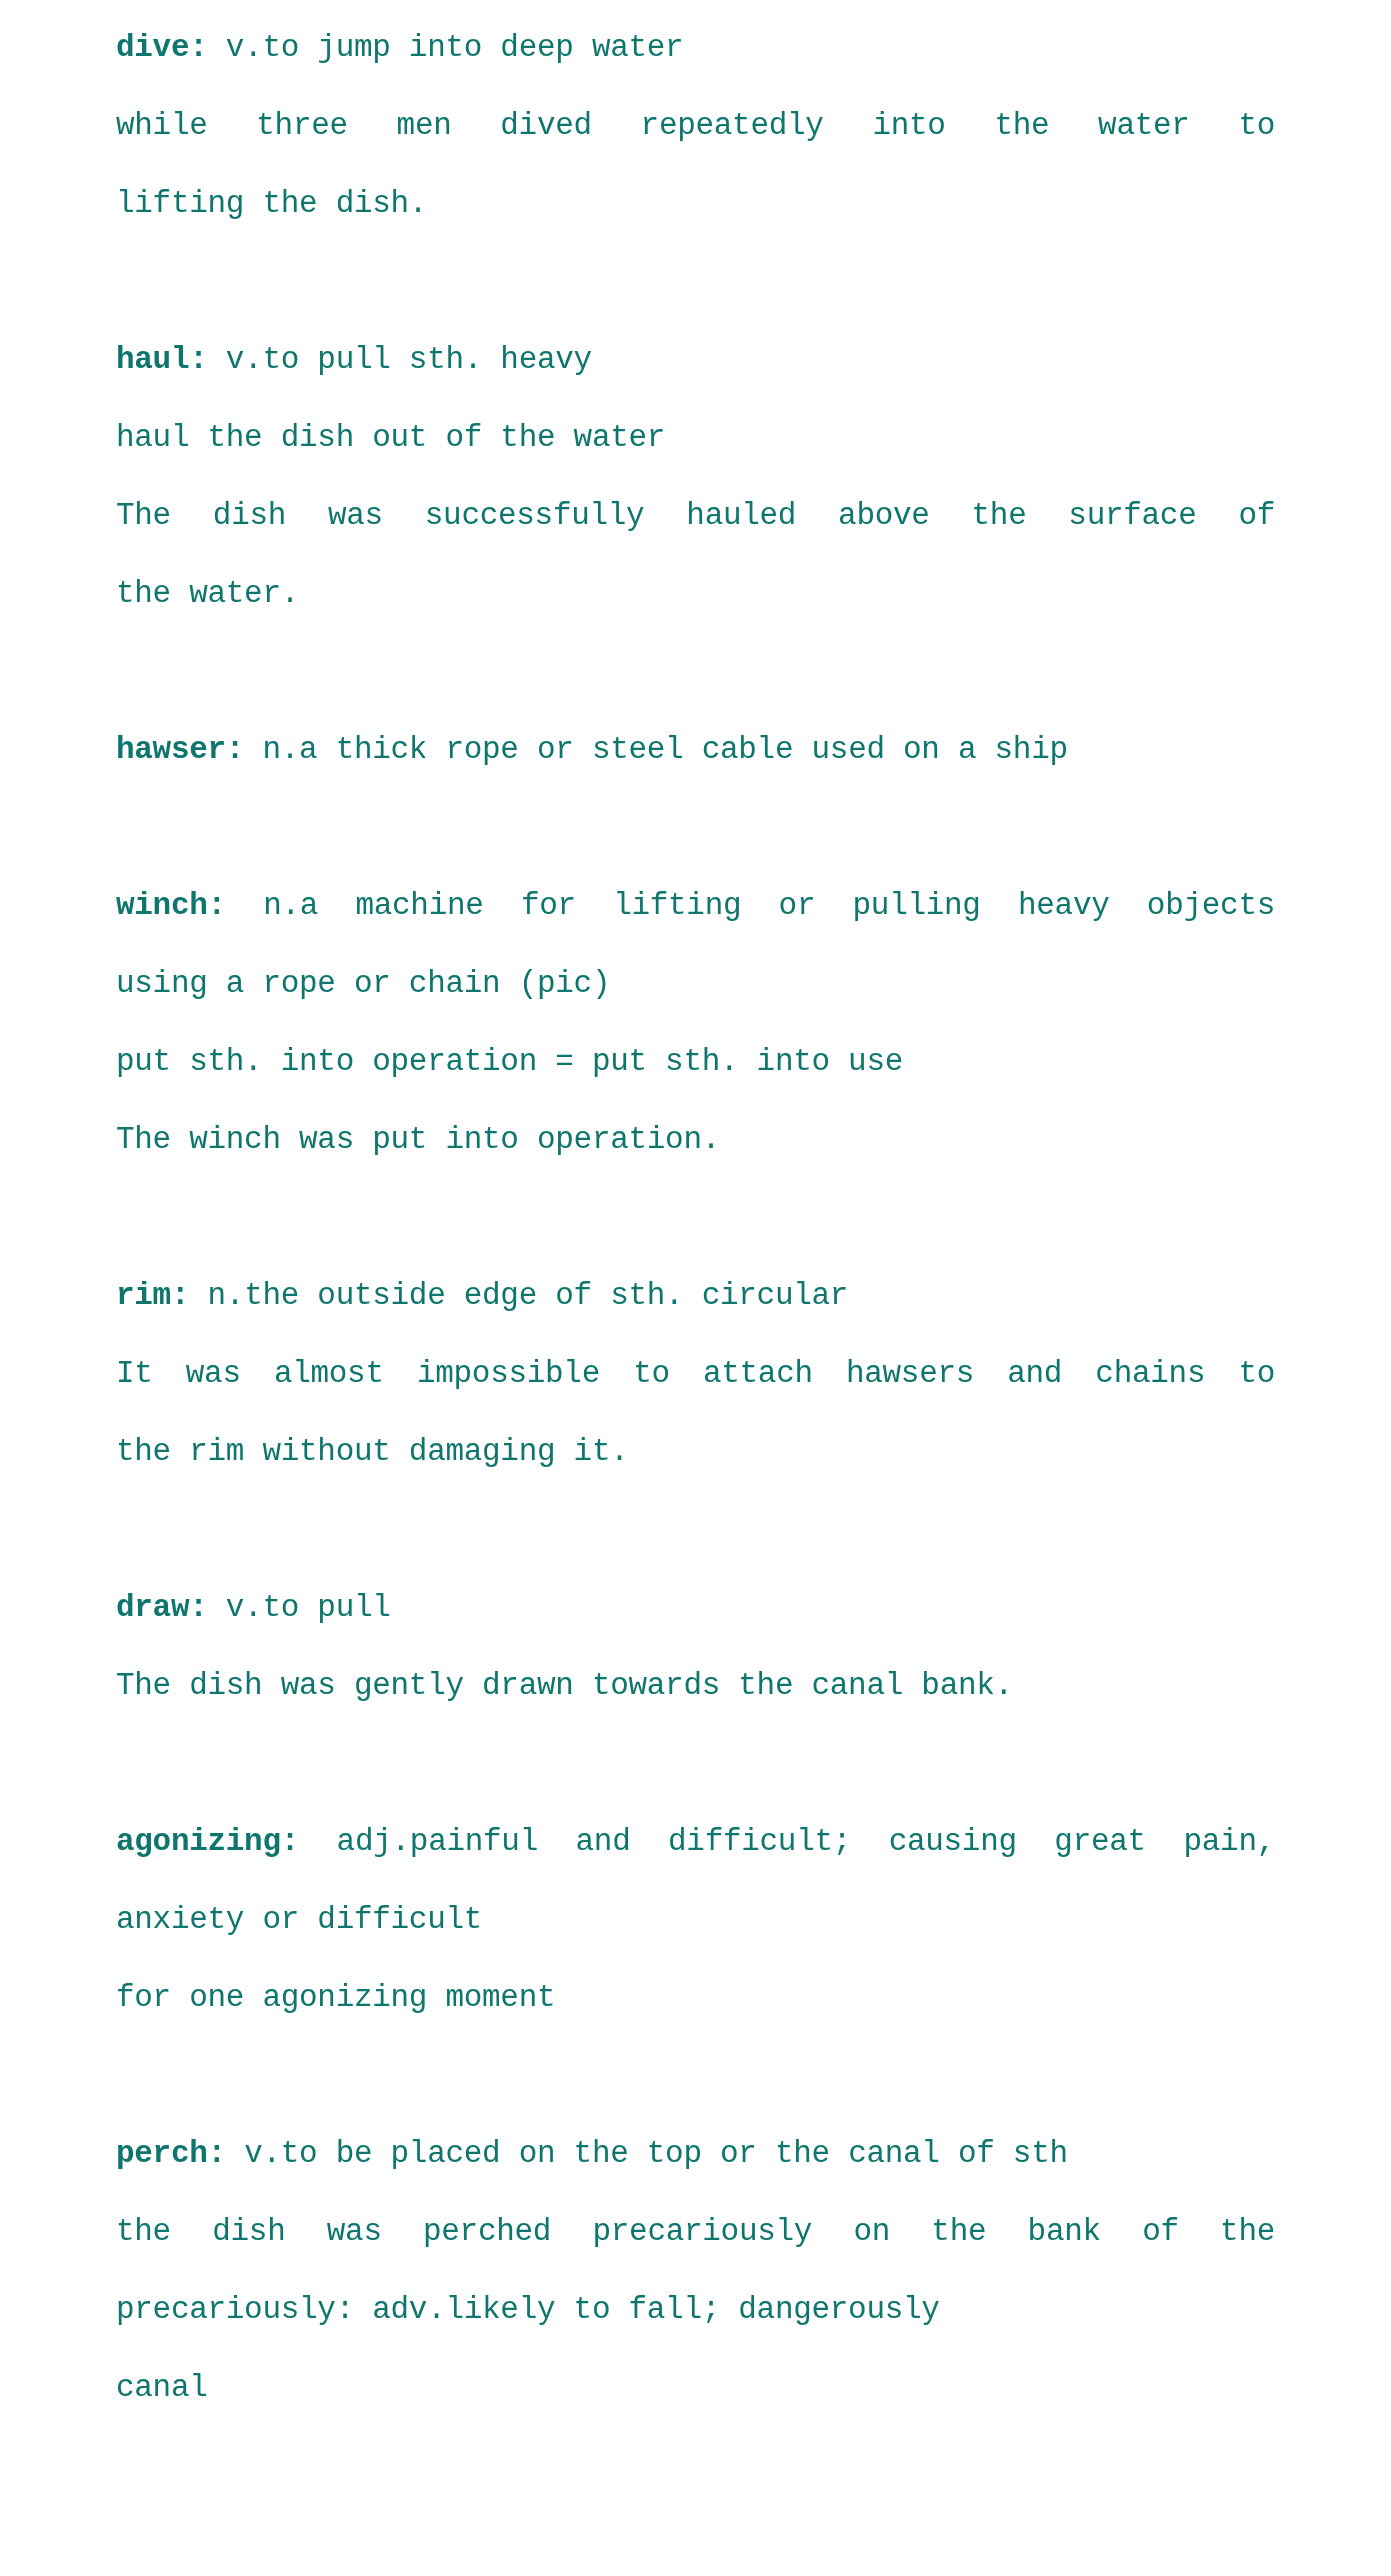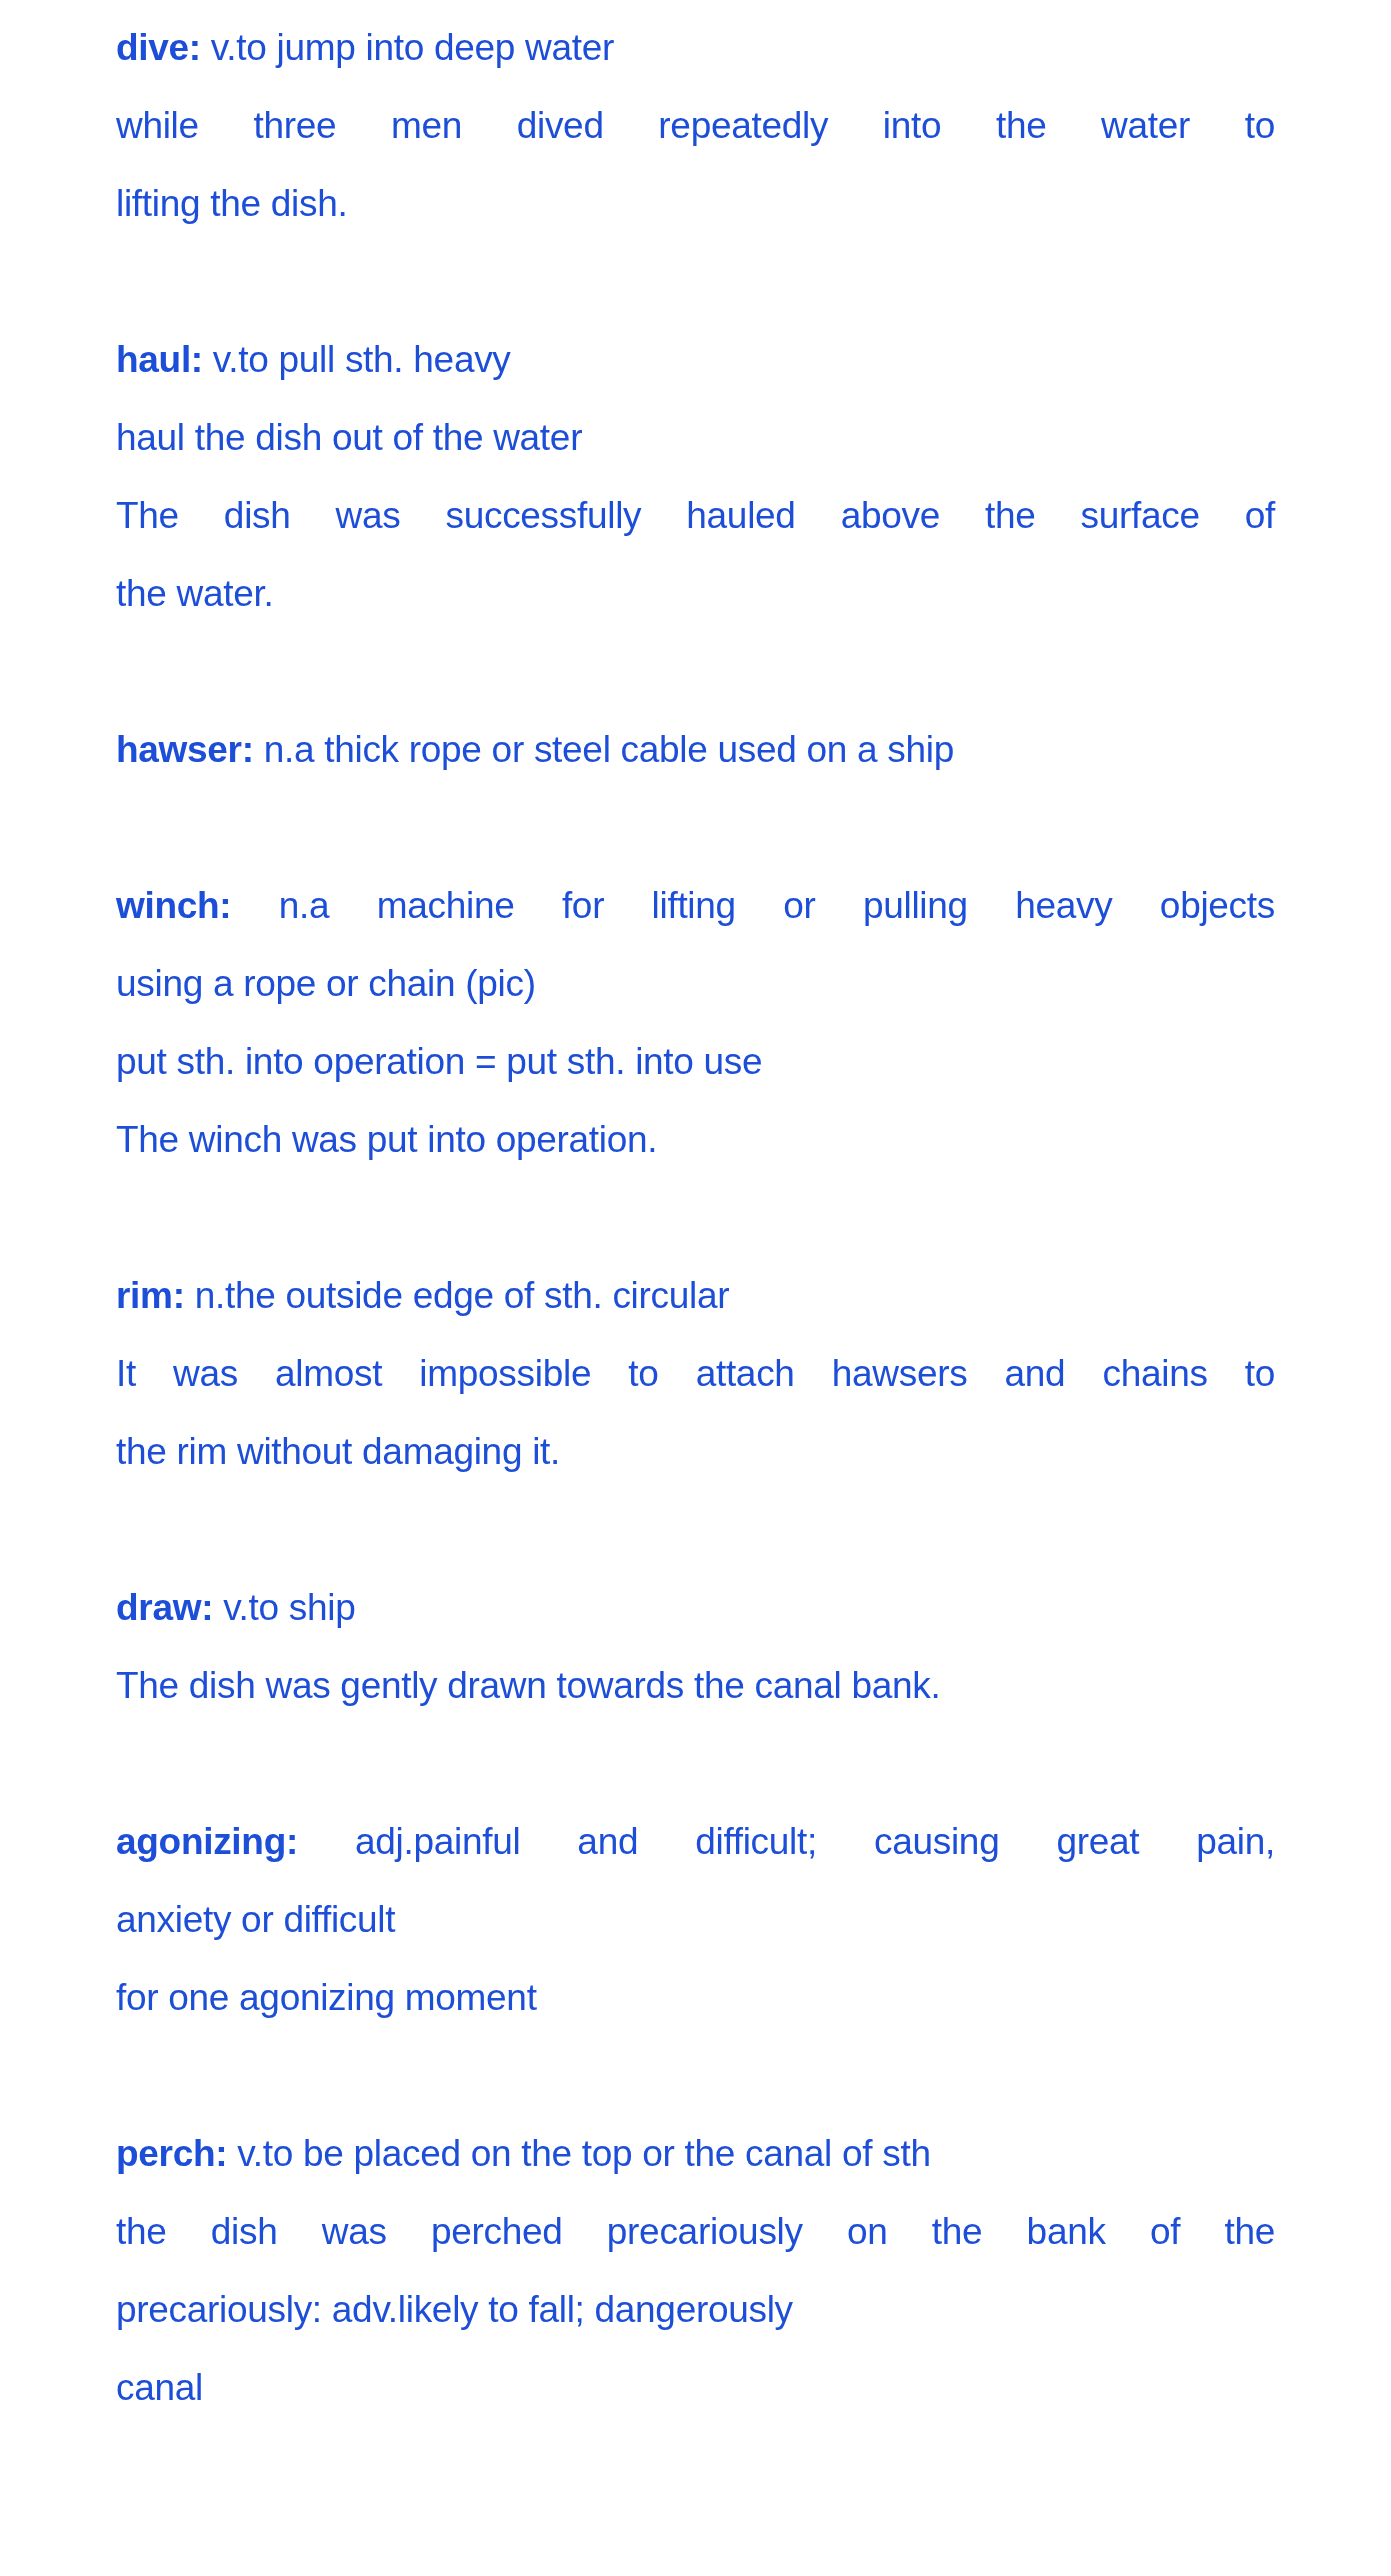--- a/index.html
+++ b/index.html
@@ -11,24 +11,24 @@
     width: 1391px;
     height: 2576px;
     overflow: hidden;
     position: relative;
   }
   .page {
     position: absolute;
     left: 116px;
     top: 8.8px;
     width: 1159px;
-    font-family: Liberation Sans, sans-serif;
-    font-size: 37px;
+    font-family: Liberation Mono, monospace;
+    font-size: 31px;
     line-height: 78px;
-    color: #1d4ed8;
+    color: #0f766e;
     letter-spacing: -0.3px;
   }
   .entry {
     margin: 0 0 78px 0;
   }
   .entry:last-child { margin-bottom: 0; }
   .line {
     display: block;
     text-align: justify;
     text-align-last: left;
@@ -70,21 +70,21 @@
     <span class="line">The winch was put into operation.</span>
   </div>
 
   <div class="entry">
     <span class="line"><span class="term">rim:</span><span> n.the outside edge of sth. circular</span></span>
     <span class="line just-full">It was almost impossible to attach hawsers and chains to</span>
     <span class="line">the rim without damaging it.</span>
   </div>
 
   <div class="entry">
-    <span class="line"><span class="term">draw:</span><span> v.to ship</span></span>
+    <span class="line"><span class="term">draw:</span><span> v.to pull</span></span>
     <span class="line">The dish was gently drawn towards the canal bank.</span>
   </div>
 
   <div class="entry">
     <span class="line just-full"><span class="term">agonizing:</span><span> adj.painful and difficult; causing great pain,</span></span>
     <span class="line">anxiety or difficult</span>
     <span class="line">for one agonizing moment</span>
   </div>
 
   <div class="entry">

